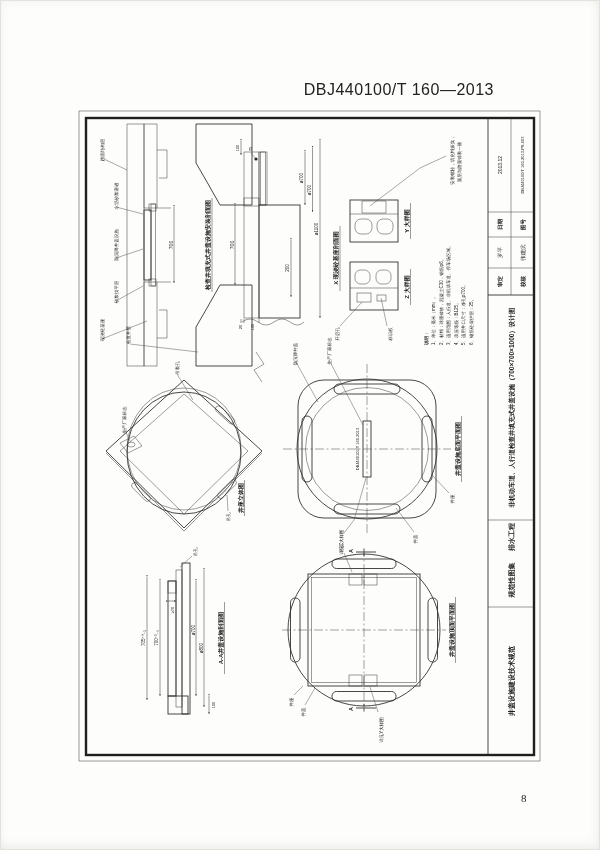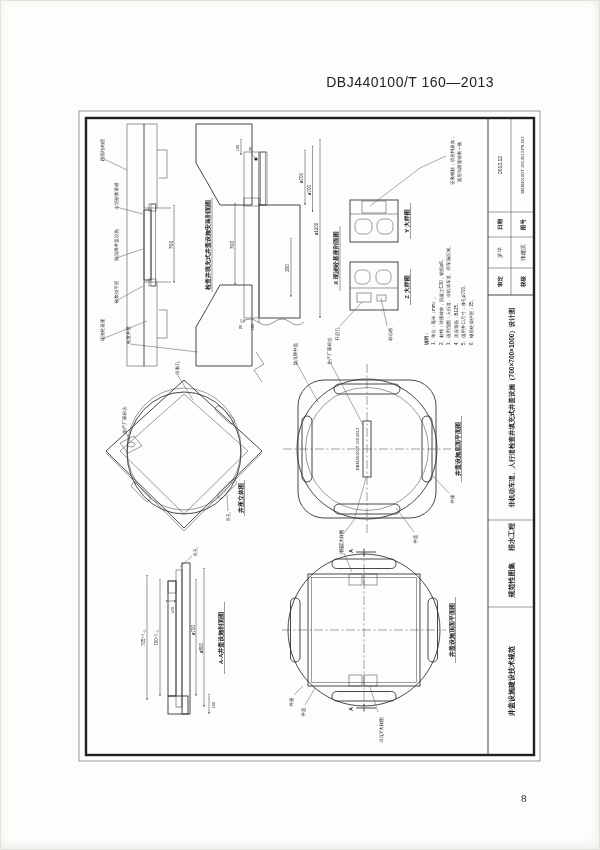--- a/index.html
+++ b/index.html
@@ -1,20 +1,20 @@
 <!DOCTYPE html>
 <html><head>
 <meta charset="utf-8">
 <style>
   html,body{margin:0;padding:0;}
   body{width:600px;height:850px;background:#fdfdfb;position:relative;overflow:hidden;
        font-family:"Liberation Sans","DejaVu Sans",sans-serif;color:#1c1c1c;}
   .scan-edge{position:absolute;inset:0;pointer-events:none;
        box-shadow:inset 0 0 0 1px #e3e3de, inset -4px -6px 10px rgba(0,0,0,.05), inset 3px 3px 8px rgba(0,0,0,.03);}
-  .header-code{position:absolute;top:74px;right:106px;font-size:14px;letter-spacing:.5px;color:#222;}
+  .header-code{position:absolute;top:81px;right:106px;font-size:16px;letter-spacing:.5px;color:#222;}
   .page-number{position:absolute;top:792px;left:521px;font-size:11px;font-family:"Liberation Serif",serif;color:#222;}
   svg{position:absolute;left:0;top:0;}
   
   .ln{fill:none;stroke:#333;stroke-width:.9;}
   .tn{fill:none;stroke:#3a3a3a;stroke-width:.5;}
   .tk{fill:none;stroke:#1f1f1f;stroke-width:2.4;}
   .dm{fill:none;stroke:#474747;stroke-width:.55;}
   .ld{fill:none;stroke:#555;stroke-width:.5;}
   .cl{fill:none;stroke:#555;stroke-width:.55;stroke-dasharray:9 2.5 2 2.5;}
   text{fill:#1c1c1c;font-family:"Liberation Sans","DejaVu Sans",sans-serif;}

